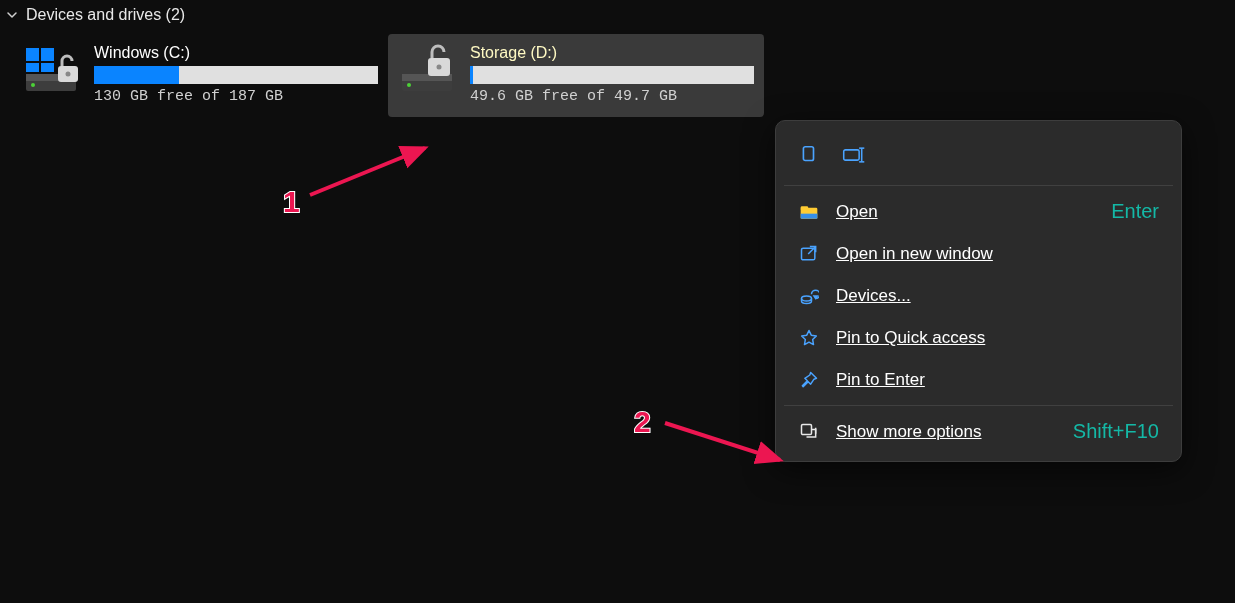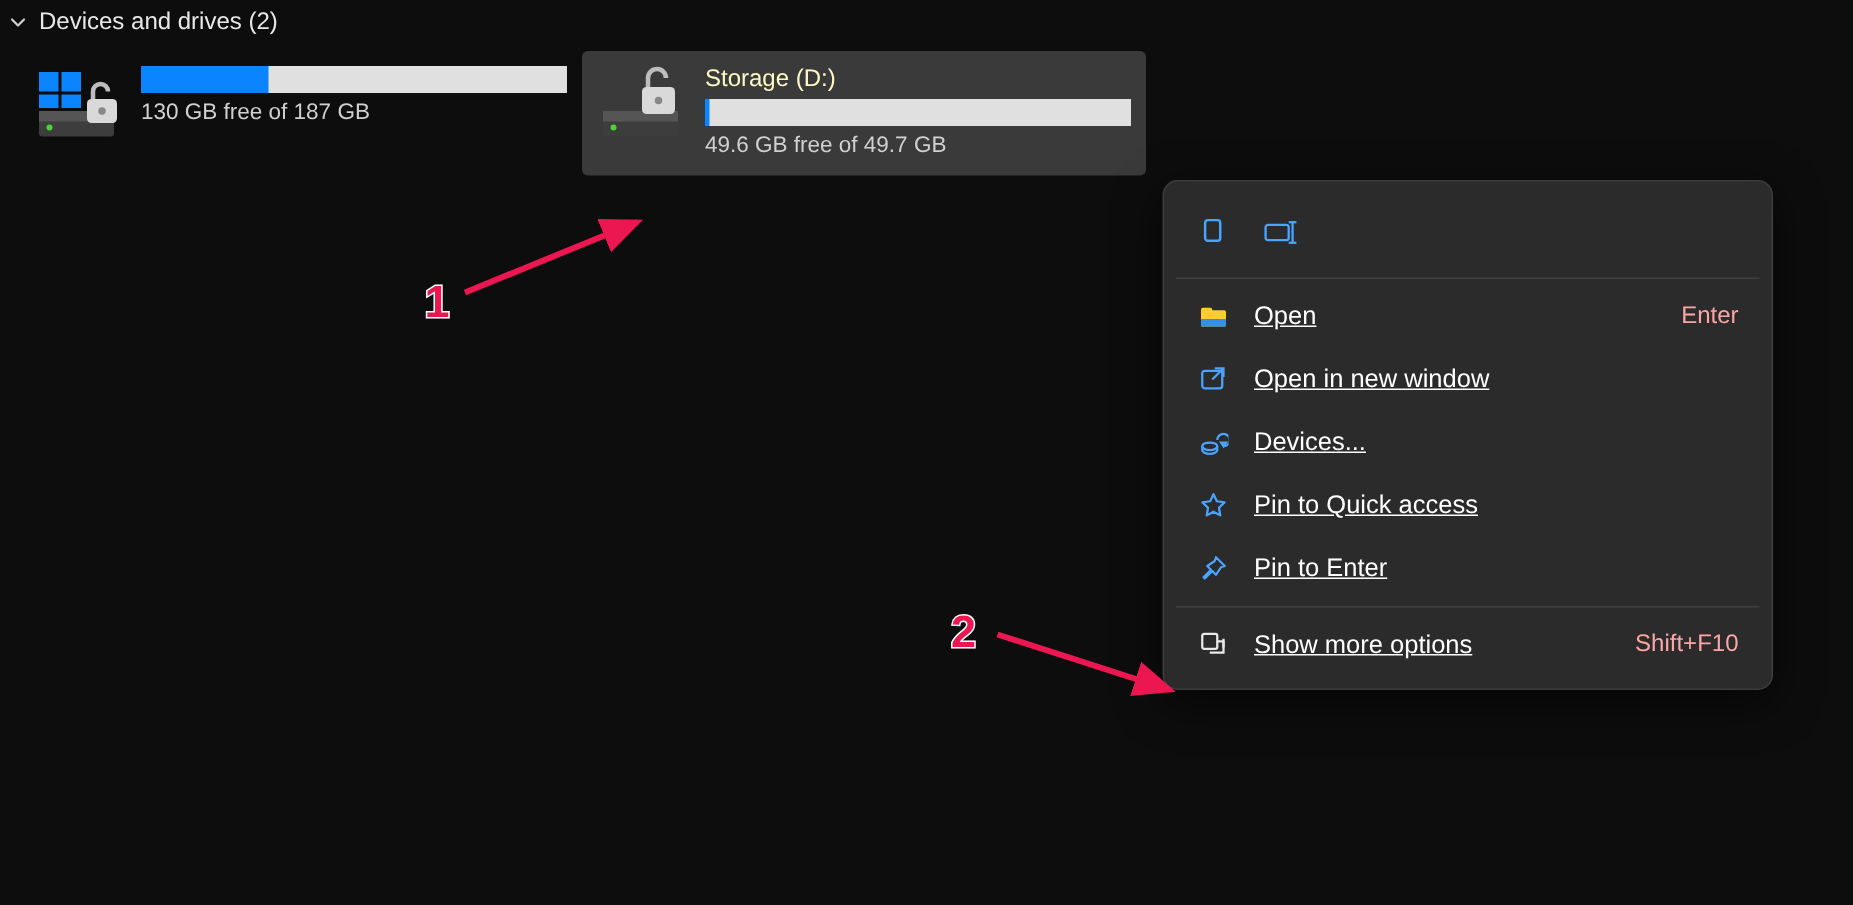--- a/index.html
+++ b/index.html
@@ -59,21 +59,21 @@
   .drive-bar {
     height: 18px;
     background: #e0e0e0;
     position: relative;
     width: 100%;
   }
   .drive-bar-fill {
     position:absolute; left:0; top:0; bottom:0;
     background: #0a84ff;
   }
-  .drive-free { font-size: 15px; color: #d0d0d0; }
+  .drive-free { font-size: 15px; color: #d0d0d0; font-family: Liberation Mono, monospace; }
 
   
   .ctx {
     position: absolute;
     left: 775px;
     top: 120px;
     width: 407px;
     background: #2b2b2b;
     border: 1px solid #3d3d3d;
     border-radius: 10px;
@@ -104,21 +104,21 @@
     font-size: 17px;
   }
   .ctx-item.hover {
     background:#3b3b3b;
   }
   .ctx-item .ic {
     width:22px; height:22px; flex-shrink:0;
     display:flex; align-items:center; justify-content:center;
   }
   .ctx-item .lbl { flex:1;text-decoration:underline; }
-  .ctx-item .shc { color:#fca5a5; font-size:16px; }
+  .ctx-item .shc { color:#14b8a6; font-size:20px; }
 
   
   .annot-num {
     position:absolute;
     font-family: Arial, sans-serif;
     font-weight: 900;
     font-size: 30px;
     color: #ec1651;
     -webkit-text-stroke: 2px #fff;
     paint-order: stroke fill;
@@ -154,20 +154,21 @@
         <rect x="19" y="4" width="13" height="13" fill="#0a84ff"></rect>
         <rect x="4" y="19" width="13" height="9" fill="#0a84ff"></rect>
         <rect x="19" y="19" width="13" height="9" fill="#0a84ff"></rect>
 
         <rect x="36" y="22" width="20" height="16" rx="3" fill="#d9d9d9"></rect>
         <path d="M40 22 v-5 a5 5 0 0 1 10 0" stroke="#bdbdbd" stroke-width="3" fill="none"></path>
         <circle cx="46" cy="30" r="2.5" fill="#888"></circle>
       </svg>
     </div>
     <div class="drive-body">
+      <div class="drive-name">Windows (C:)</div>
       <div class="drive-bar">
         <div class="drive-bar-fill" style="width:30%"></div>
       </div>
       <div class="drive-free">130 GB free of 187 GB</div>
     </div>
   </div>
 
   <div class="drive selected">
     <div class="drive-icon">
       <svg viewBox="0 0 62 52">

